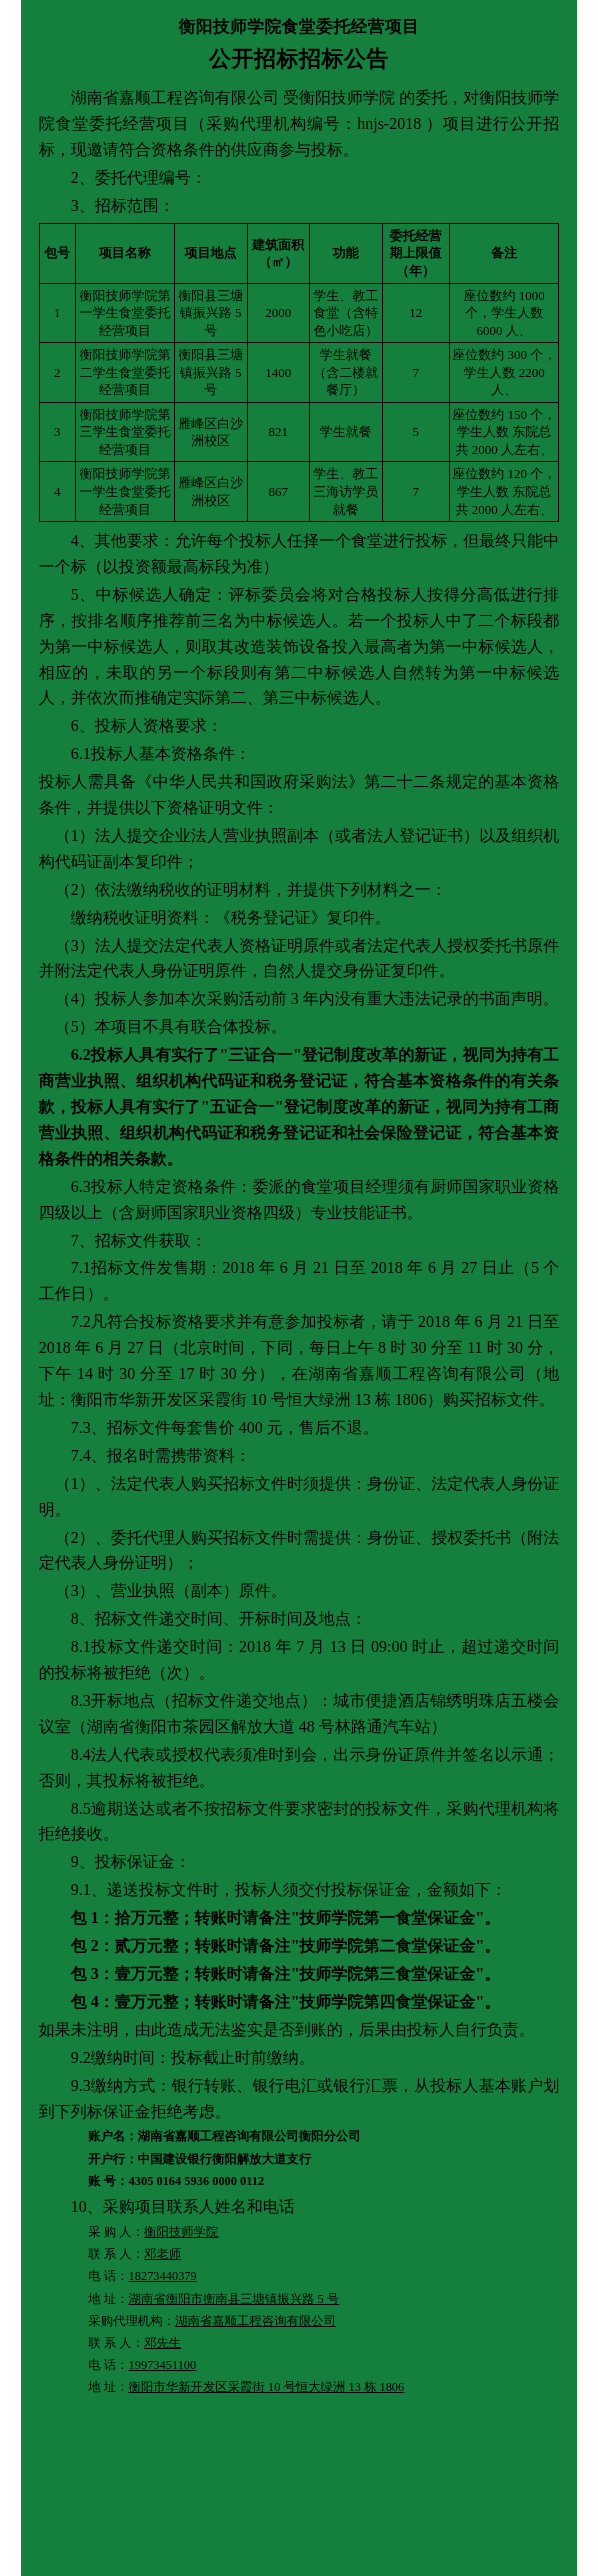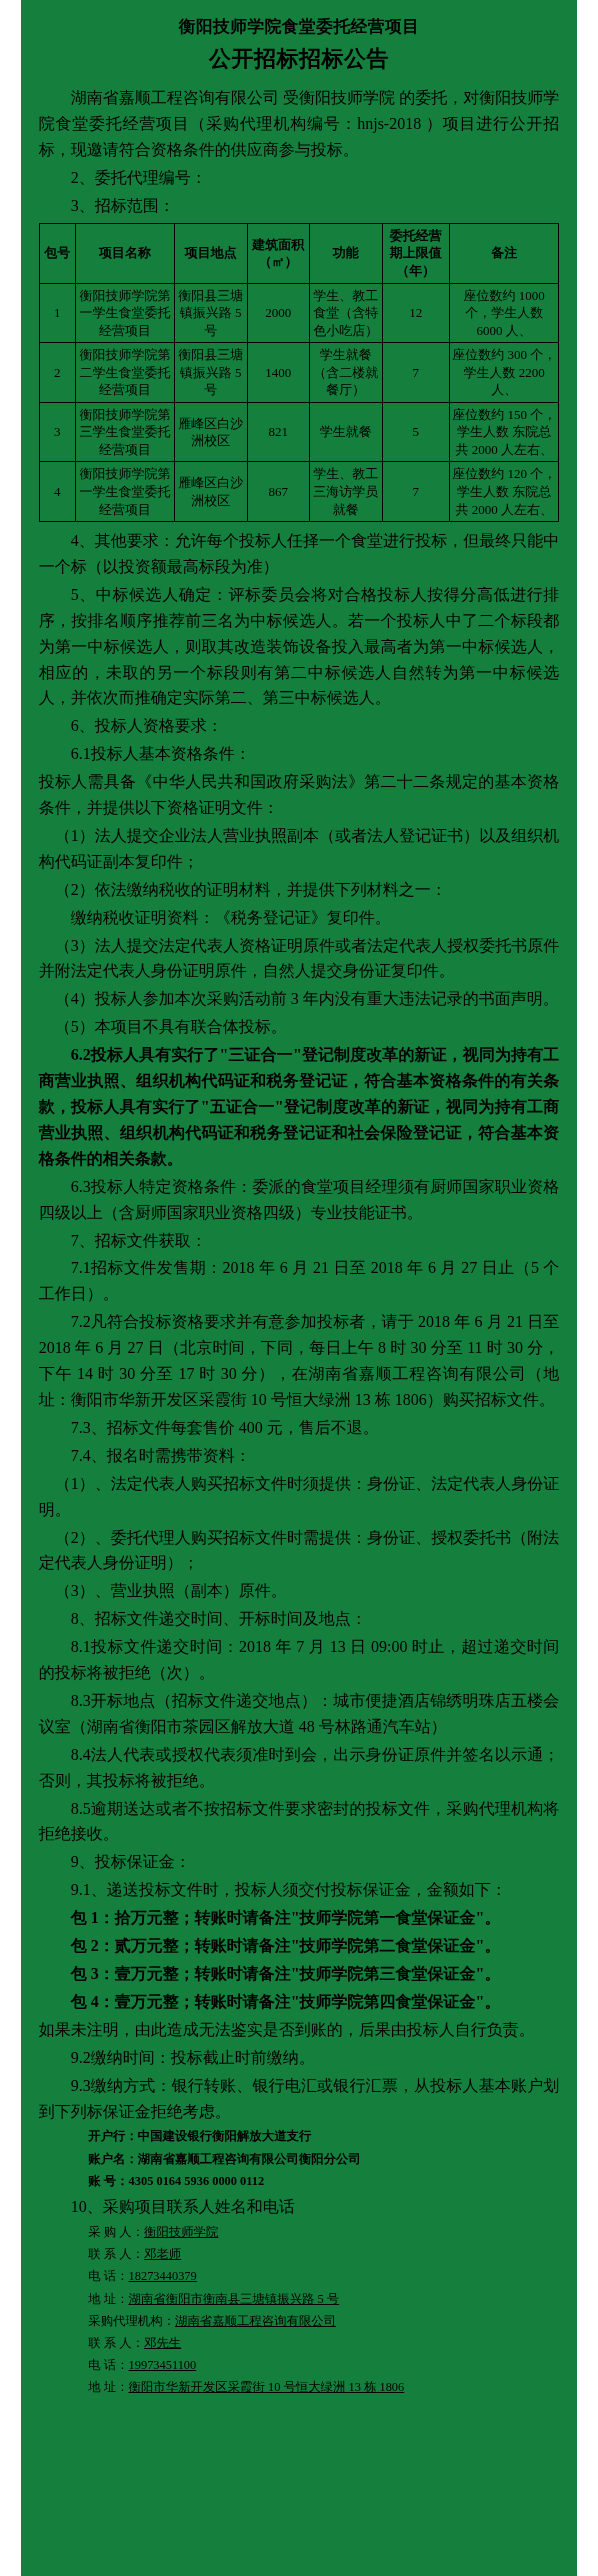--- a/index.html
+++ b/index.html
@@ -199,24 +199,24 @@
   <p class="para">9.1、递送投标文件时，投标人须交付投标保证金，金额如下：</p>
   <p class="para b">包 1：拾万元整；转账时请备注"技师学院第一食堂保证金"。</p>
   <p class="para b">包 2：贰万元整；转账时请备注"技师学院第二食堂保证金"。</p>
   <p class="para b">包 3：壹万元整；转账时请备注"技师学院第三食堂保证金"。</p>
   <p class="para b">包 4：壹万元整；转账时请备注"技师学院第四食堂保证金"。</p>
   <p class="para flush">如果未注明，由此造成无法鉴实是否到账的，后果由投标人自行负责。</p>
   <p class="para">9.2缴纳时间：投标截止时前缴纳。</p>
   <p class="para">9.3缴纳方式：银行转账、银行电汇或银行汇票，从投标人基本账户划到下列标保证金拒绝考虑。</p>
 
   <p class="acct-line b">
+    <span class="lbl">账户名：</span><span>湖南省嘉顺工程咨询有限公司衡阳分公司</span>
+  </p>
+  <p class="acct-line b">
     <span class="lbl">开户行：</span><span>中国建设银行衡阳解放大道支行</span>
-  </p>
-  <p class="acct-line b">
-    <span class="lbl">账户名：</span><span>湖南省嘉顺工程咨询有限公司衡阳分公司</span>
   </p>
   <p class="acct-line b">
     <span class="lbl">账    号：</span><span>4305 0164 5936 0000 0112</span>
   </p>
 
   <p class="para">10、采购项目联系人姓名和电话</p>
 
   <p class="contact-line">
     <span class="lbl">采 购 人：</span><span class="val">衡阳技师学院</span>
   </p>

